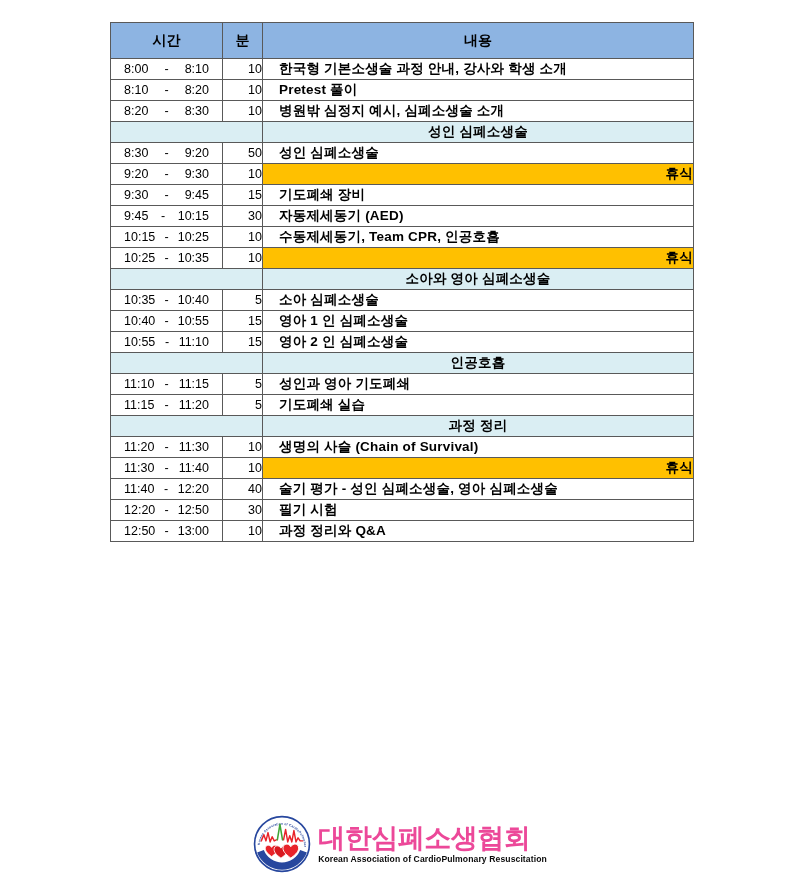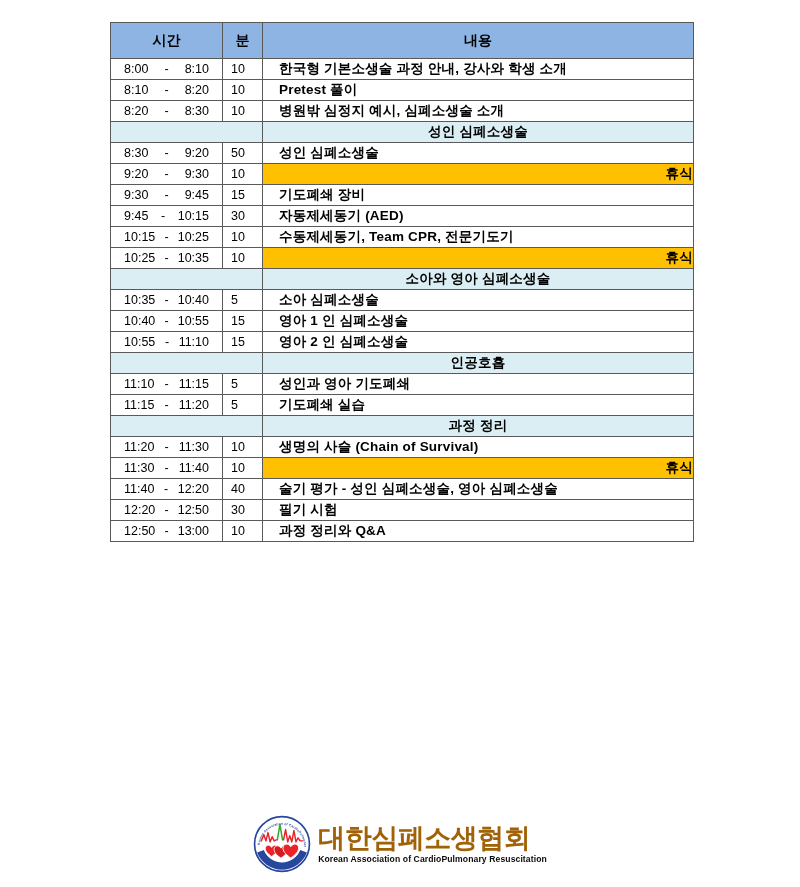--- a/index.html
+++ b/index.html
@@ -27,40 +27,40 @@
   .schedule-table thead tr{height:36px;}
   .schedule-table tbody tr{height:21px;}
   th.head-cell{
     background:var(--header-bg);
     font-weight:bold;font-size:14px;text-align:center;
   }
   .time-inner{
     display:flex;justify-content:space-between;align-items:center;
     padding:0 13px;font-size:12.5px;
   }
-  td.min-cell{text-align:left;font-size:12.5px;padding-left:8px;}
+  td.min-cell{text-align:right;font-size:12.5px;padding-left:8px;}
   td.content-cell{
     font-weight:bold;font-size:13.5px;text-align:left;
     padding-left:16px;letter-spacing:0.2px;
   }
   tr.row-section td{background:var(--section-bg);}
   tr.row-section td.content-cell{
     text-align:center;padding-left:0;
   }
   tr.row-break td.content-cell{
     background:var(--break-bg);text-align:right;padding-left:0;
   }
   .footer-logo{
     position:absolute;left:0;top:815px;width:800px;
     display:flex;justify-content:center;align-items:center;gap:7px;
   }
   .emblem{width:58px;height:58px;flex:0 0 auto;}
   .logo-text{display:flex;flex-direction:column;justify-content:center;}
   .logo-title{
-    font-size:27px;font-weight:800;line-height:1.05;color:#a16207;
+    font-size:27px;font-weight:800;line-height:1.05;color:#ec4899;
     letter-spacing:-0.5px;
   }
   .logo-subtitle{
     font-size:8.6px;font-weight:bold;color:#0b0b0b;margin-top:2px;
     letter-spacing:0.1px;
   }
 </style>
 </head>
 <body style="--header-bg: #8DB4E2; --section-bg: #DAEEF3; --break-bg: #FFC000;">
 
@@ -162,21 +162,21 @@
         </tr>
         <tr class="row-item">
           <td>
             <div class="time-inner">
               <span>10:15</span>
               <span>-</span>
               <span>10:25</span>
             </div>
           </td>
           <td class="min-cell">10</td>
-          <td class="content-cell">수동제세동기, Team CPR, 전문기도기</td>
+          <td class="content-cell">수동제세동기, Team CPR, 인공호흡</td>
         </tr>
         <tr class="row-break">
           <td>
             <div class="time-inner">
               <span>10:25</span>
               <span>-</span>
               <span>10:35</span>
             </div>
           </td>
           <td class="min-cell">10</td>

